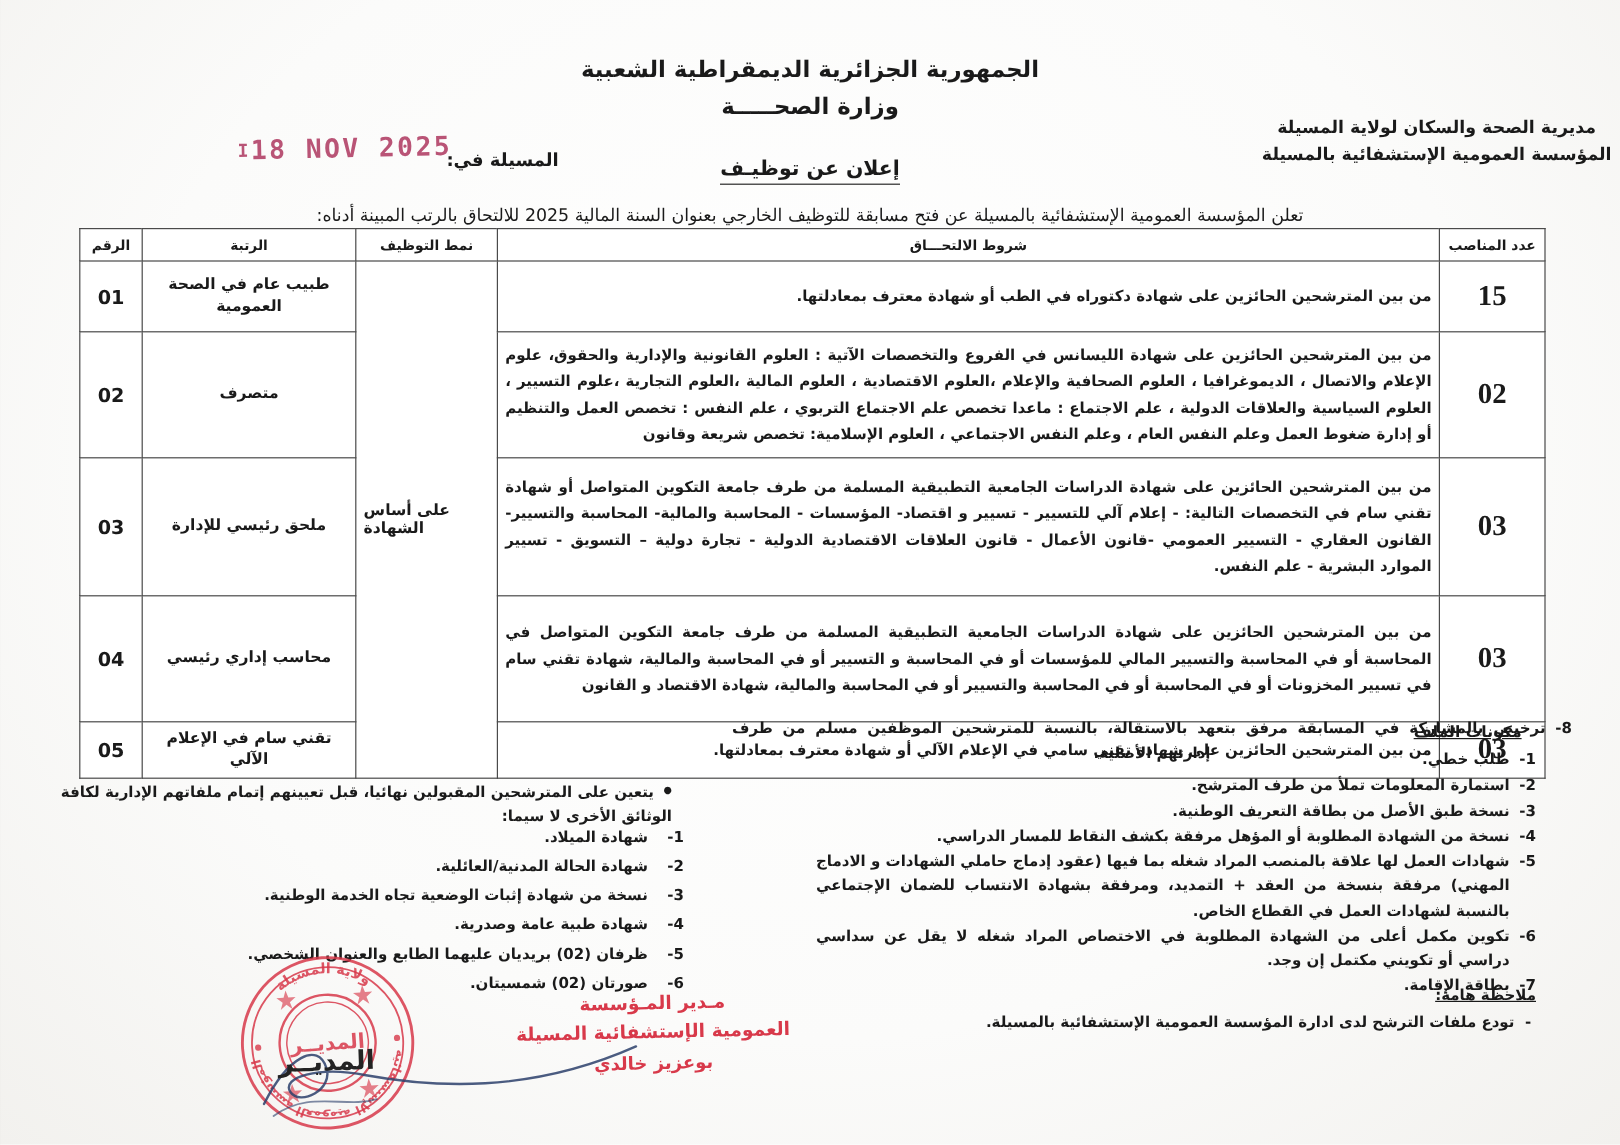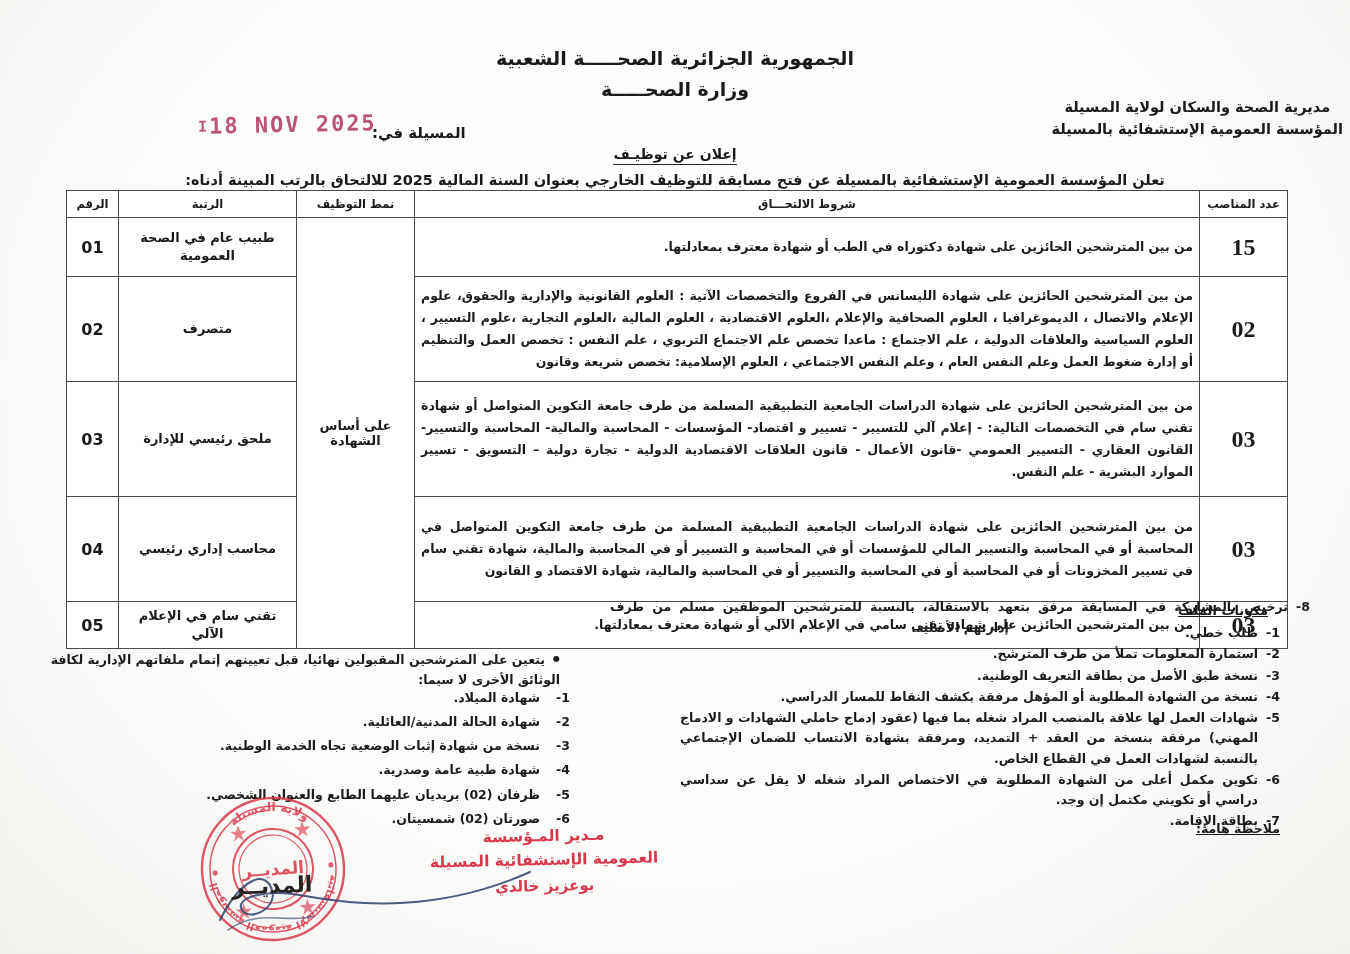--- a/index.html
+++ b/index.html
@@ -51,31 +51,31 @@
     opacity:.92;
   }
   .stamp-date .tick{font-size:15px;vertical-align:2px;}
 
   .place-line{
     position:absolute;left:372px;top:124px;
     font-size:15px;font-weight:700;
   }
 
   .title-main{
-    position:absolute;left:0;right:0;top:146px;
-    text-align:center;
-    font-size:14px;font-weight:700;
+    position:absolute;left:0;right:0;top:131px;
+    text-align:center;
+    font-size:17px;font-weight:700;
   }
   .title-main span{
     border-bottom:1.6px solid #2a2a2a;padding-bottom:2px;
   }
   .intro{
     position:absolute;left:0;right:0;top:172px;
     text-align:center;
-    font-size:14.5px;font-weight:700;
+    font-size:14.5px;font-weight:400;
   }
 
   
   table.maintbl{
     position:absolute;
     right:62px;top:190px;
     width:1222px;
     border-collapse:collapse;
     table-layout:fixed;
     background:#fff;
@@ -92,21 +92,21 @@
     margin-top:28px;
   }
   .col-num{width:52px;}
   .col-rank{width:178px;}
   .col-mode{width:118px;}
   .col-cond{width:auto;}
   .col-posts{width:88px;}
 
   td.num{text-align:center;font-size:16px;font-weight:600;}
   td.rank{text-align:center;font-size:13px;font-weight:600;line-height:1.4;}
-  td.mode{text-align:center;font-size:13px;font-weight:600;}
+  td.mode{text-align:left;font-size:13px;font-weight:600;}
   td.cond{
     text-align:justify;text-align-last:right;
     font-size:12.5px;line-height:1.75;font-weight:600;
     padding:6px 10px;
   }
   td.posts{
     text-align:center;
     font-size:24px;font-weight:700;
     font-family:"Liberation Serif","DejaVu Serif",serif;
   }
@@ -216,21 +216,21 @@
     transform:rotate(-2deg);
   }
 </style>
 </head>
 <body>
 
 <div class="page">
   <div class="content">
 
     <div class="hdr-center">
-      <span>الجمهورية الجزائرية الصحـــــة الشعبية</span>
+      <span>الجمهورية الجزائرية الديمقراطية الشعبية</span>
       <span class="l2">وزارة الصحـــــة</span>
     </div>
 
     <div class="hdr-right">
       <div>مديرية الصحة والسكان لولاية المسيلة</div>
       <div>المؤسسة العمومية الإستشفائية بالمسيلة</div>
     </div>
 
     <div class="place-line">المسيلة في:</div>
 
@@ -309,20 +309,21 @@
         <li>نسخة من الشهادة المطلوبة أو المؤهل مرفقة بكشف النقاط للمسار الدراسي.</li>
         <li>شهادات العمل لها علاقة بالمنصب المراد شغله بما فيها (عقود إدماج حاملي الشهادات و الادماج المهني) مرفقة بنسخة من العقد + التمديد، ومرفقة بشهادة الانتساب للضمان الإجتماعي بالنسبة لشهادات العمل في القطاع الخاص.</li>
         <li>تكوين مكمل أعلى من الشهادة المطلوبة في الاختصاص المراد شغله لا يقل عن سداسي دراسي أو تكويني مكتمل إن وجد.</li>
         <li>بطاقة الإقامة.</li>
       </ol>
     </div>
 
     <div class="note-block">
       <h4>ملاحظة هامة:</h4>
       <ul class="notes">
+        <li>تودع ملفات الترشح لدى  ادارة المؤسسة العمومية الإستشفائية بالمسيلة.</li>
       </ul>
     </div>
 
     <div class="left-lead">يتعين على المترشحين المقبولين نهائيا، قبل تعيينهم إتمام ملفاتهم الإدارية لكافة الوثائق الأخرى لا سيما:</div>
     <ol class="sublist">
       <li>شهادة الميلاد.</li>
       <li>شهادة الحالة المدنية/العائلية.</li>
       <li>نسخة من شهادة إثبات الوضعية تجاه الخدمة الوطنية.</li>
       <li>شهادة طبية عامة وصدرية.</li>
       <li>ظرفان (02) بريديان عليهما الطابع والعنوان الشخصي.</li>

